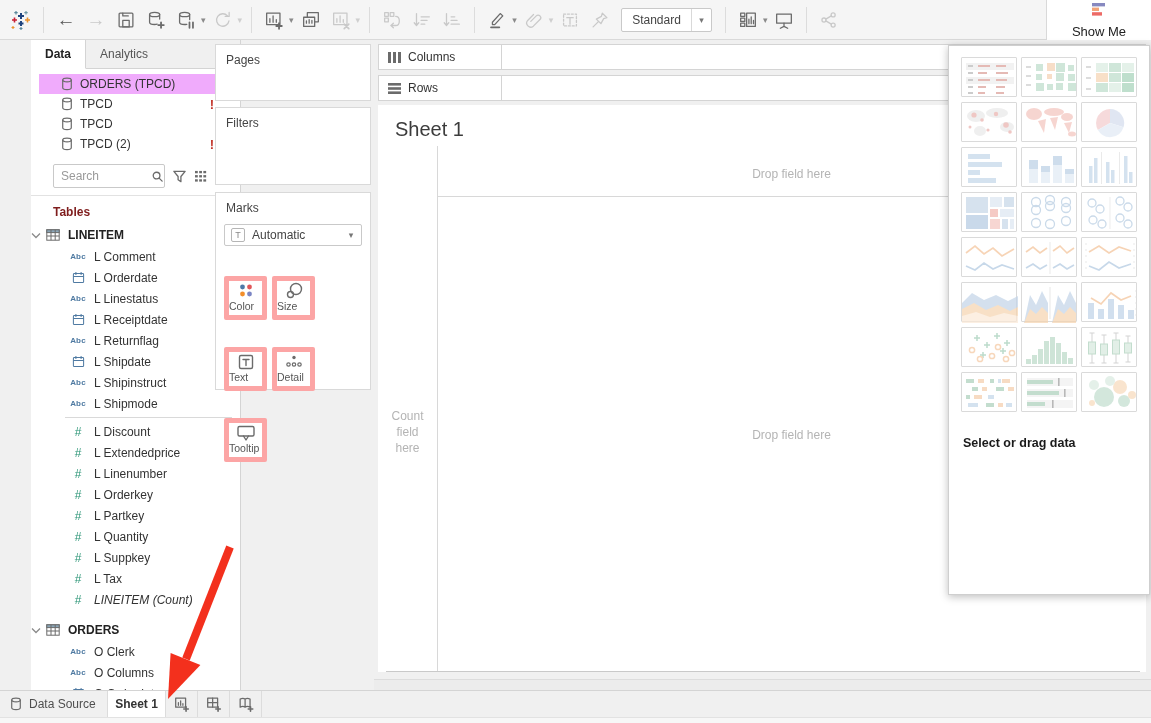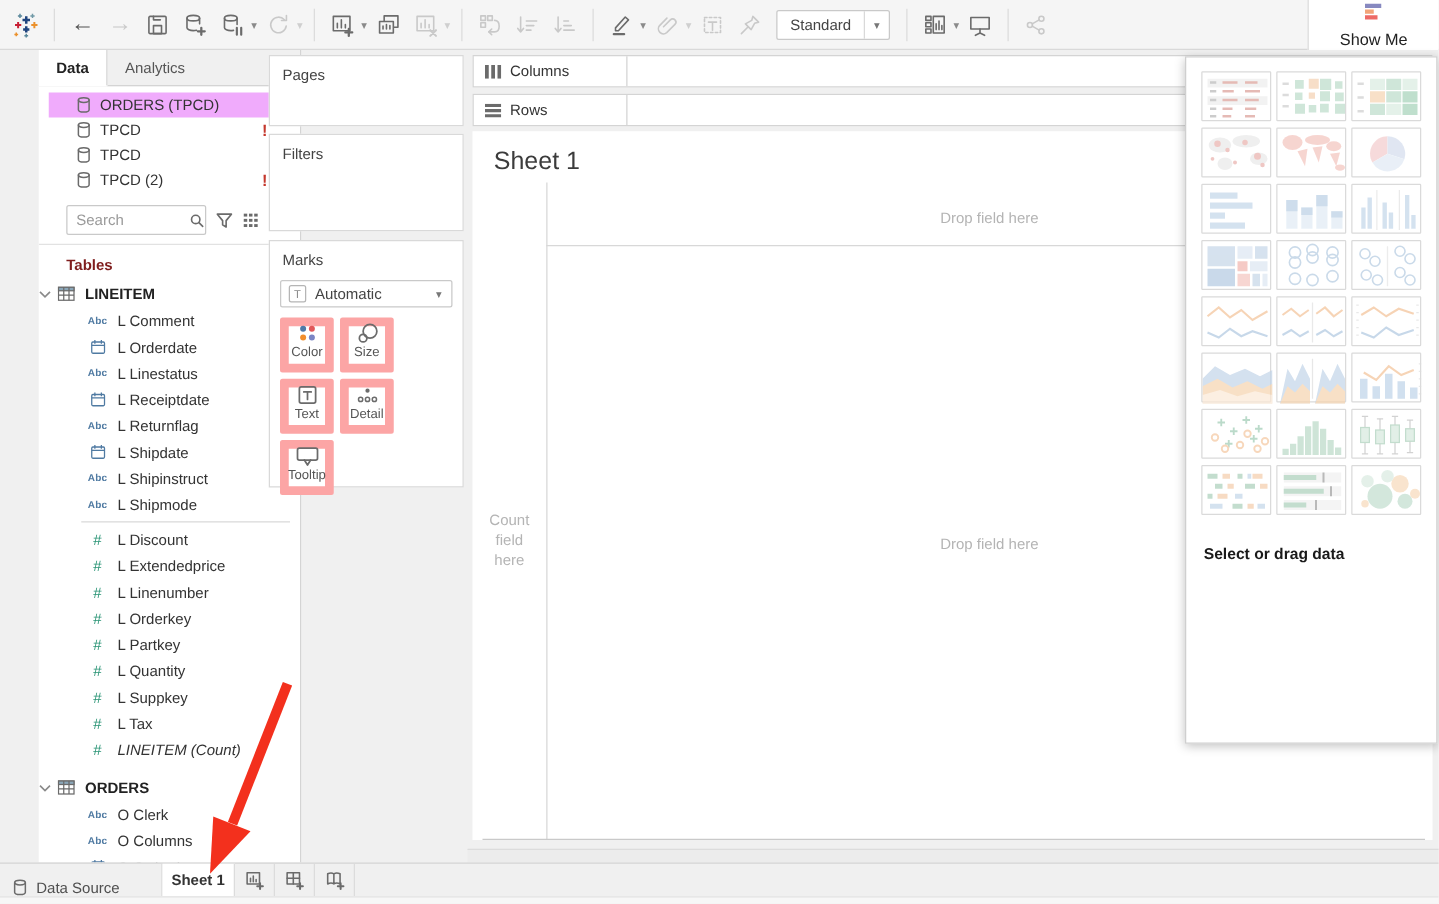--- a/index.html
+++ b/index.html
@@ -51,21 +51,21 @@
 
   
   .cards-col { position:absolute; left:215px; top:40px; width:156px; height:650px; }
   .card { background:#fff; border:1px solid #d9d9d9; position:absolute; left:0; width:156px; }
   .card .card-title { padding:8px 0 0 10px; color:#444; font-size:12px; }
   .marks-dd { margin:9px 8px 0 8px; height:22px; border:1px solid #c9c9c9; border-radius:2px; display:flex; align-items:center; background:#fff; }
   .marks-dd .mtico { width:14px; height:14px; border:1px solid #b5b5b5; border-radius:2px; color:#8a8a8a; font-size:9px; display:flex; align-items:center; justify-content:center; margin-left:6px; }
   .marks-dd .val { flex:1; padding-left:7px; color:#444; }
   .marks-dd .dd-caret { width:20px; height:100%; display:flex; align-items:center; justify-content:center; color:#777; font-size:9px; }
   .marks-grid { display:flex; flex-wrap:wrap; gap:5px; padding:8px 8px 0 8px; }
-  .mark-btn { width:43px; height:44px; border:7px solid #fca5a5; border-radius:2px; background:#fff; display:flex; flex-direction:column; align-items:center; justify-content:flex-end; padding-bottom:3px; }
+  .mark-btn { width:43px; height:44px; border:5px solid #fca5a5; border-radius:2px; background:#fff; display:flex; flex-direction:column; justify-content:flex-end; padding-bottom:3px;margin-top:22px; }
   .mark-btn .mico { flex:1; display:flex; align-items:center; justify-content:center; }
   .mark-btn .mlbl { font-size:10.5px; color:#555; }
 
   
   .shelf { position:absolute; left:378px; width:768px; height:26px; background:#fff; border:1px solid #d4d4d4; display:flex; }
   .shelf-label { width:123px; display:flex; align-items:center; gap:7px; padding-left:9px; border-right:1px solid #d4d4d4; color:#333; }
   .sheet { position:absolute; left:378px; top:105px; width:768px; height:567px; background:#fff; }
   .sheet-title { position:absolute; left:17px; top:13px; font-size:20px; color:#3c3c3c; }
   .vline { position:absolute; left:59px; top:41px; width:1px; height:526px; background:#d8d8d8; }
   .hline { position:absolute; left:59px; top:91px; right:0; height:1px; background:#d8d8d8; }
@@ -79,21 +79,21 @@
   
   .showme-panel { position:absolute; left:948px; top:45px; width:202px; height:550px; background:#fff; border:1px solid #cfcfcf; box-shadow:0 2px 8px rgba(0,0,0,.25); }
   .sm-grid { position:absolute; left:12px; top:11px; display:grid; grid-template-columns:repeat(3,58px); grid-auto-rows:45px; column-gap:2px; }
   .thumb { width:56px; height:40px; border:1px solid #dadada; border-radius:1px; background:#fff; }
   .sm-head { position:absolute; left:14px; top:390px; font-weight:bold; color:#1a1a1a; font-size:12.5px; }
   .sm-sub { position:absolute; left:14px; top:410px; width:156px; color:#9b9b9b; font-size:12.5px; line-height:17px; }
 
   
   .bottom-bar { position:absolute; left:0; top:690px; width:1151px; height:27px; background:#f0f0f0; border-top:1px solid #d4d4d4; display:flex; }
   .bb-tab { display:flex; align-items:center; border-right:1px solid #dcdcdc; }
-  .bb-ds { width:130px; padding-left:10px; gap:7px; color:#4f4f4f;align-items:flex-end; }
+  .bb-ds { width:108px; padding-left:10px; gap:7px; color:#4f4f4f; }
   .bb-sheet { width:58px; justify-content:center; background:#fff; font-weight:600; color:#333; }
   .bb-btn { width:32px; justify-content:center; }
   .status-strip { position:absolute; left:0; top:717px; width:1151px; height:6px; background:#f7f7f7; border-top:1px solid #e2e2e2; }
 
   .arrow-overlay { position:absolute; left:0; top:0; width:1151px; height:723px; pointer-events:none; z-index:60; }
 </style>
 </head>
 <body>
 
 <div class="toolbar">

